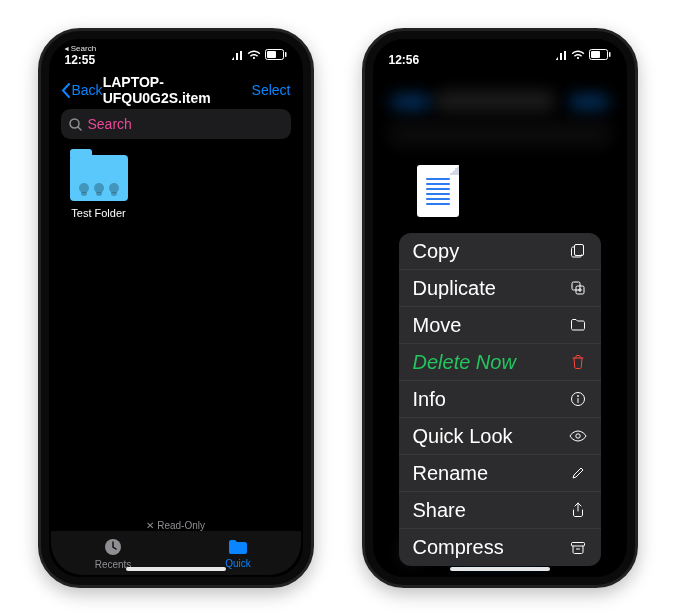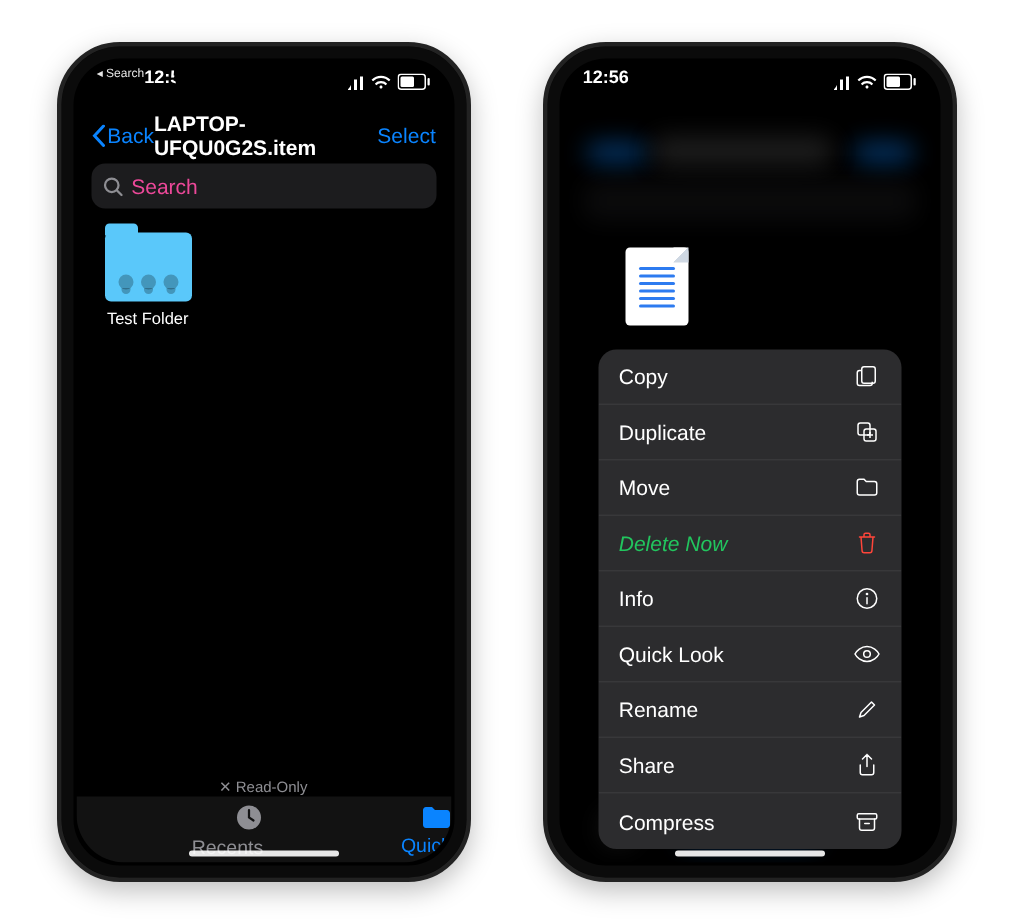--- a/index.html
+++ b/index.html
@@ -45,21 +45,21 @@
   
   .status {
     display: flex;
     justify-content: space-between;
     align-items: flex-start;
     padding: 4px 14px 0;
     height: 36px;
     font-size: 12px;
     font-weight: 600;
   }
-  .status .left { display:flex; flex-direction:row; line-height:1.1; }
+  .status .left { display:flex; flex-direction:column; line-height:1.1; }
   .status .left .tiny { font-size:8px; font-weight:400; opacity:.9;}
   .status .right { display:flex; align-items:center; gap:4px; margin-top:4px;}
   .status .right svg { display:block; }
   .nav {
     display:flex; align-items:center; justify-content:space-between;
     padding: 2px 10px 6px;
     height:30px;
   }
   .nav .back { color:#0a84ff; font-size:14px; display:flex; align-items:center; gap:2px;}
   .nav .title { font-size:14px; font-weight:600; color:#fff; }
@@ -105,21 +105,21 @@
   .footer{
     position:absolute; bottom:44px; left:0; right:0;
     text-align:center; font-size:12px;
   }
   .footer .ro{font-size:10px; color:#8e8e93; margin-top:2px;}
   .tabs{
     position:absolute; bottom:0; left:0; right:0;
     height:44px; background:#121212;
     display:flex;
   }
-  .tab{flex:1; display:flex; flex-direction:column; align-items:flex-end; justify-content:center; font-size:13px; gap:2px;}
+  .tab{flex:1; display:flex; flex-direction:column; align-items:center; justify-content:center; font-size:10px; gap:2px;}
   .tab.inactive{color:#8e8e93;}
   .tab.active{color:#0a84ff;}
   .homebar{
     position:absolute; bottom:4px; left:50%; transform:translateX(-50%);
     width:100px; height:4px; border-radius:3px; background:#fff; opacity:.9;
   }
   
   .blur-bg{
     position:absolute; inset:0;
     background:#000;
@@ -134,21 +134,21 @@
   .doc-preview i{width:24px;height:2px;background:#2d7bf0;border-radius:1px;}
   .doc-preview::after{content:"";position:absolute;top:0;right:0;width:10px;height:10px;background:linear-gradient(135deg,#fff 50%,#cfd8e3 50%);}
   .menu{
     position:absolute; left:24px; top:192px; right:24px;
     background:#2c2c2e;
     border-radius:12px;
     overflow:hidden;
   }
   .menu .row{
     height:37px; display:flex; align-items:center; justify-content:space-between;
-    padding:0 14px; font-size:14px;
+    padding:0 14px; font-size:20px;
     border-bottom:1px solid rgba(255,255,255,.06);
   }
   .menu .row:last-child{border-bottom:none;}
   .menu .row.destructive{color:#22c55e;font-style:italic;}
   .menu .row .micon{width:18px;height:18px;display:flex;align-items:center;justify-content:center;}
 </style>
 </head>
 <body>
 
 <div class="phone">

